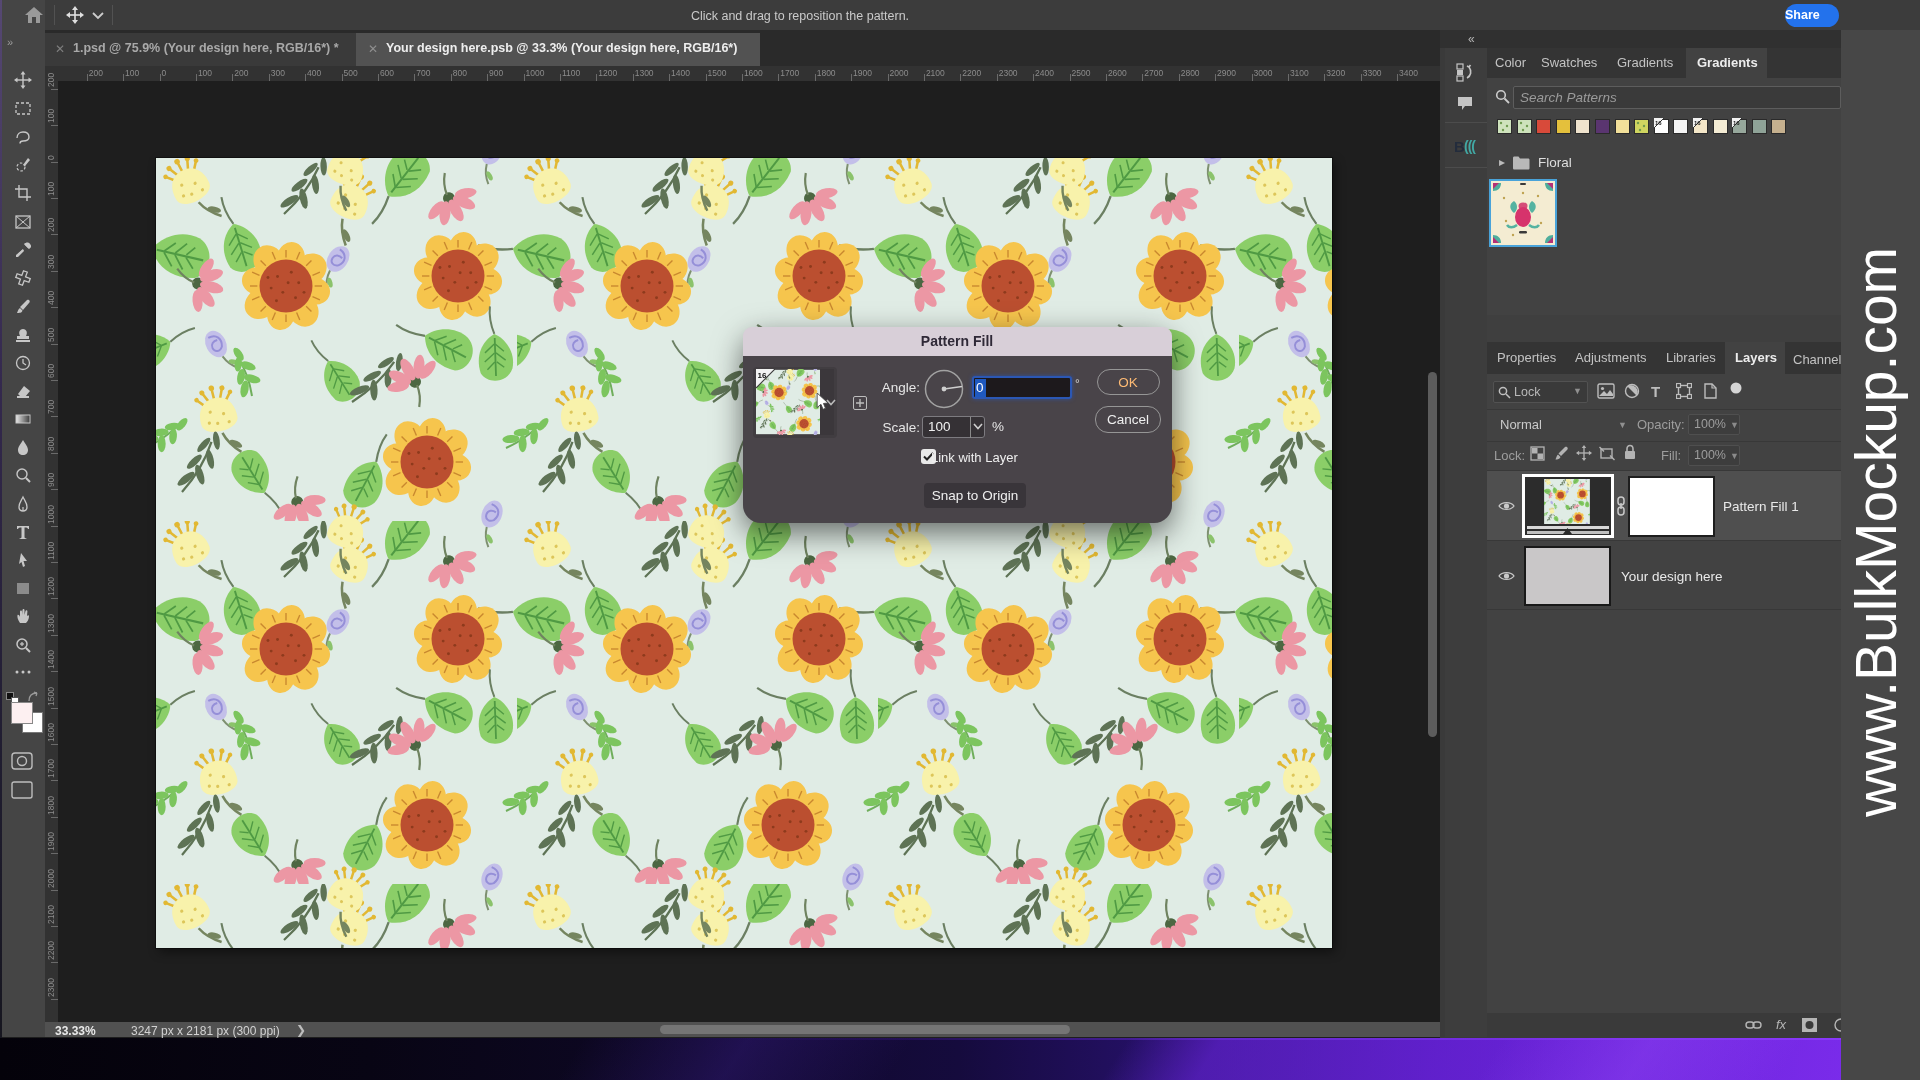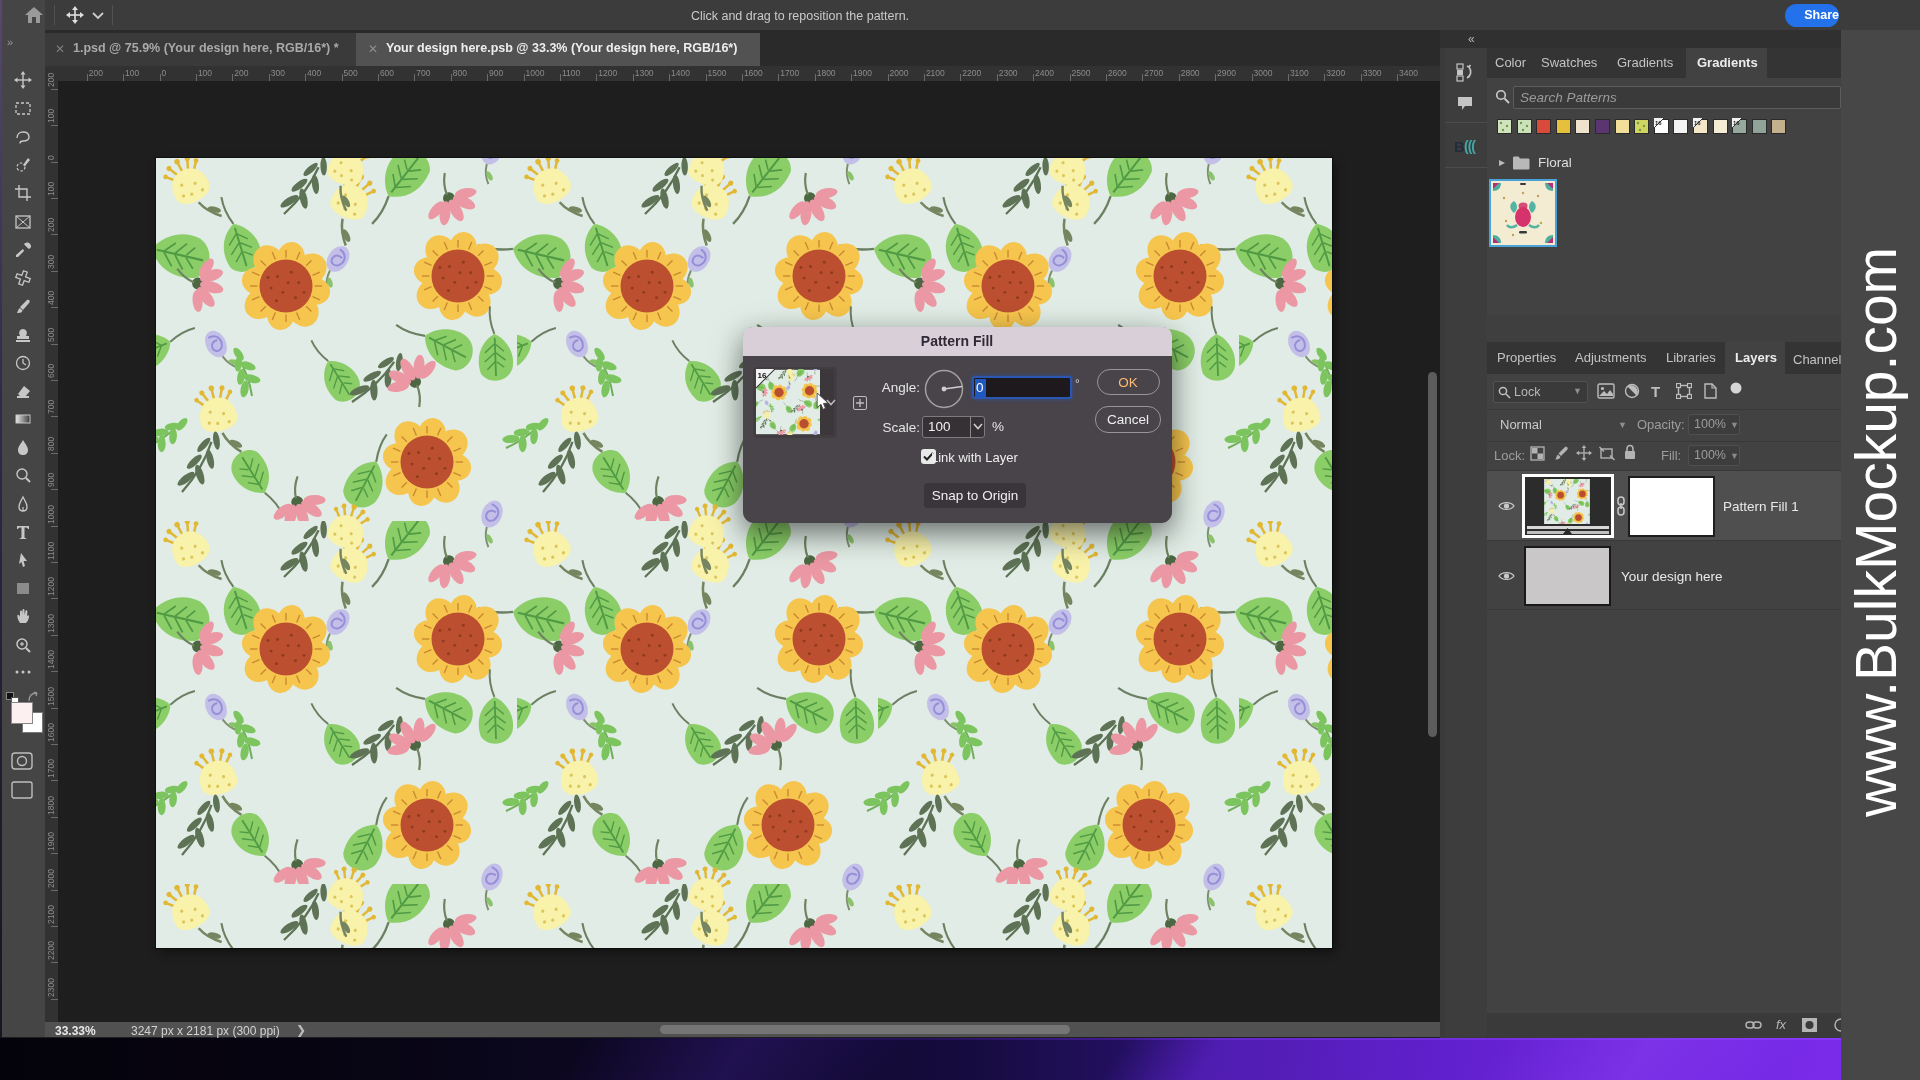--- a/index.html
+++ b/index.html
@@ -191,21 +191,21 @@
         <path d="M9 18 L12 14 L6 14Z"></path>
         <path d="M0 9 L4 6 L4 12Z"></path>
         <path d="M18 9 L14 6 L14 12Z"></path>
       </g>
 </svg>
 <svg class="abs" style="left:92px;top:12px" width="12" height="8" viewBox="0 0 12 8">
  <path d="M1 1 L6 6 L11 1" stroke="#cccccc" stroke-width="1.8" fill="none"></path>
 </svg>
 <div class="abs" style="left:112px;top:5px;width:1px;height:20px;background:#525252"></div>
 <div class="abs txt" style="left:800px;top:9px;transform:translateX(-50%);font-size:12.5px;color:#cacaca">Click and drag to reposition the pattern.</div>
-<div class="abs" style="left:1785px;top:4px;width:54px;height:23px;background:#2372ec;border-radius:12px;color:#fff;font-size:12.5px;font-weight:bold;text-align:right;line-height:23px">Share</div>
+<div class="abs" style="left:1785px;top:4px;width:54px;height:23px;background:#2372ec;border-radius:12px;color:#fff;font-size:12.5px;font-weight:bold;text-align:left;line-height:23px">Share</div>
 
 <div class="abs txt" style="left:7px;top:36px;font-size:11px;color:#9b9b9b;letter-spacing:-1px">»</div><div class="abs" style="left:45px;top:33px;width:311px;height:33px;background:#3a3a3a"></div>
 <div class="abs" style="left:55px;top:42px;color:#7f7f7f;font-size:12px">✕</div>
 <div class="abs txt" style="left:73px;top:41px;font-size:12.5px;font-weight:bold;color:#a9a9a9">1.psd @ 75.9% (Your design here, RGB/16*) *</div>
 <div class="abs" style="left:356px;top:33px;width:404px;height:33px;background:#525252"></div>
 <div class="abs" style="left:368px;top:42px;color:#8f8f8f;font-size:12px">✕</div>
 <div class="abs txt" style="left:386px;top:41px;font-size:12.5px;font-weight:bold;color:#eeeeee">Your design here.psb @ 33.3% (Your design here, RGB/16*)</div>
 <div class="abs" style="left:45px;top:66px;width:1395px;height:15px;background:#323232"></div><div class="abs" style="left:45px;top:81px;width:13px;height:941px;background:#323232"></div><div class="abs" style="left:45px;top:66px;width:13px;height:15px;background:#323232"></div><div class="abs" style="left:86.7px;top:74px;width:1px;height:7px;background:#6a6a6a"></div><div class="abs txt" style="left:88.7px;top:68px;font-size:8.5px;color:#8c8c8c">200</div><div class="abs" style="left:123.1px;top:74px;width:1px;height:7px;background:#6a6a6a"></div><div class="abs txt" style="left:125.1px;top:68px;font-size:8.5px;color:#8c8c8c">100</div><div class="abs" style="left:159.5px;top:74px;width:1px;height:7px;background:#6a6a6a"></div><div class="abs txt" style="left:161.5px;top:68px;font-size:8.5px;color:#8c8c8c">0</div><div class="abs" style="left:195.9px;top:74px;width:1px;height:7px;background:#6a6a6a"></div><div class="abs txt" style="left:197.9px;top:68px;font-size:8.5px;color:#8c8c8c">100</div><div class="abs" style="left:232.3px;top:74px;width:1px;height:7px;background:#6a6a6a"></div><div class="abs txt" style="left:234.3px;top:68px;font-size:8.5px;color:#8c8c8c">200</div><div class="abs" style="left:268.7px;top:74px;width:1px;height:7px;background:#6a6a6a"></div><div class="abs txt" style="left:270.7px;top:68px;font-size:8.5px;color:#8c8c8c">300</div><div class="abs" style="left:305.1px;top:74px;width:1px;height:7px;background:#6a6a6a"></div><div class="abs txt" style="left:307.1px;top:68px;font-size:8.5px;color:#8c8c8c">400</div><div class="abs" style="left:341.5px;top:74px;width:1px;height:7px;background:#6a6a6a"></div><div class="abs txt" style="left:343.5px;top:68px;font-size:8.5px;color:#8c8c8c">500</div><div class="abs" style="left:377.9px;top:74px;width:1px;height:7px;background:#6a6a6a"></div><div class="abs txt" style="left:379.9px;top:68px;font-size:8.5px;color:#8c8c8c">600</div><div class="abs" style="left:414.3px;top:74px;width:1px;height:7px;background:#6a6a6a"></div><div class="abs txt" style="left:416.3px;top:68px;font-size:8.5px;color:#8c8c8c">700</div><div class="abs" style="left:450.7px;top:74px;width:1px;height:7px;background:#6a6a6a"></div><div class="abs txt" style="left:452.7px;top:68px;font-size:8.5px;color:#8c8c8c">800</div><div class="abs" style="left:487.1px;top:74px;width:1px;height:7px;background:#6a6a6a"></div><div class="abs txt" style="left:489.1px;top:68px;font-size:8.5px;color:#8c8c8c">900</div><div class="abs" style="left:523.5px;top:74px;width:1px;height:7px;background:#6a6a6a"></div><div class="abs txt" style="left:525.5px;top:68px;font-size:8.5px;color:#8c8c8c">1000</div><div class="abs" style="left:559.9px;top:74px;width:1px;height:7px;background:#6a6a6a"></div><div class="abs txt" style="left:561.9px;top:68px;font-size:8.5px;color:#8c8c8c">1100</div><div class="abs" style="left:596.3px;top:74px;width:1px;height:7px;background:#6a6a6a"></div><div class="abs txt" style="left:598.3px;top:68px;font-size:8.5px;color:#8c8c8c">1200</div><div class="abs" style="left:632.7px;top:74px;width:1px;height:7px;background:#6a6a6a"></div><div class="abs txt" style="left:634.7px;top:68px;font-size:8.5px;color:#8c8c8c">1300</div><div class="abs" style="left:669.1px;top:74px;width:1px;height:7px;background:#6a6a6a"></div><div class="abs txt" style="left:671.1px;top:68px;font-size:8.5px;color:#8c8c8c">1400</div><div class="abs" style="left:705.5px;top:74px;width:1px;height:7px;background:#6a6a6a"></div><div class="abs txt" style="left:707.5px;top:68px;font-size:8.5px;color:#8c8c8c">1500</div><div class="abs" style="left:741.9px;top:74px;width:1px;height:7px;background:#6a6a6a"></div><div class="abs txt" style="left:743.9px;top:68px;font-size:8.5px;color:#8c8c8c">1600</div><div class="abs" style="left:778.3px;top:74px;width:1px;height:7px;background:#6a6a6a"></div><div class="abs txt" style="left:780.3px;top:68px;font-size:8.5px;color:#8c8c8c">1700</div><div class="abs" style="left:814.7px;top:74px;width:1px;height:7px;background:#6a6a6a"></div><div class="abs txt" style="left:816.7px;top:68px;font-size:8.5px;color:#8c8c8c">1800</div><div class="abs" style="left:851.1px;top:74px;width:1px;height:7px;background:#6a6a6a"></div><div class="abs txt" style="left:853.1px;top:68px;font-size:8.5px;color:#8c8c8c">1900</div><div class="abs" style="left:887.5px;top:74px;width:1px;height:7px;background:#6a6a6a"></div><div class="abs txt" style="left:889.5px;top:68px;font-size:8.5px;color:#8c8c8c">2000</div><div class="abs" style="left:923.9px;top:74px;width:1px;height:7px;background:#6a6a6a"></div><div class="abs txt" style="left:925.9px;top:68px;font-size:8.5px;color:#8c8c8c">2100</div><div class="abs" style="left:960.3px;top:74px;width:1px;height:7px;background:#6a6a6a"></div><div class="abs txt" style="left:962.3px;top:68px;font-size:8.5px;color:#8c8c8c">2200</div><div class="abs" style="left:996.7px;top:74px;width:1px;height:7px;background:#6a6a6a"></div><div class="abs txt" style="left:998.7px;top:68px;font-size:8.5px;color:#8c8c8c">2300</div><div class="abs" style="left:1033.1px;top:74px;width:1px;height:7px;background:#6a6a6a"></div><div class="abs txt" style="left:1035.1px;top:68px;font-size:8.5px;color:#8c8c8c">2400</div><div class="abs" style="left:1069.5px;top:74px;width:1px;height:7px;background:#6a6a6a"></div><div class="abs txt" style="left:1071.5px;top:68px;font-size:8.5px;color:#8c8c8c">2500</div><div class="abs" style="left:1105.9px;top:74px;width:1px;height:7px;background:#6a6a6a"></div><div class="abs txt" style="left:1107.9px;top:68px;font-size:8.5px;color:#8c8c8c">2600</div><div class="abs" style="left:1142.3px;top:74px;width:1px;height:7px;background:#6a6a6a"></div><div class="abs txt" style="left:1144.3px;top:68px;font-size:8.5px;color:#8c8c8c">2700</div><div class="abs" style="left:1178.7px;top:74px;width:1px;height:7px;background:#6a6a6a"></div><div class="abs txt" style="left:1180.7px;top:68px;font-size:8.5px;color:#8c8c8c">2800</div><div class="abs" style="left:1215.1px;top:74px;width:1px;height:7px;background:#6a6a6a"></div><div class="abs txt" style="left:1217.1px;top:68px;font-size:8.5px;color:#8c8c8c">2900</div><div class="abs" style="left:1251.5px;top:74px;width:1px;height:7px;background:#6a6a6a"></div><div class="abs txt" style="left:1253.5px;top:68px;font-size:8.5px;color:#8c8c8c">3000</div><div class="abs" style="left:1287.9px;top:74px;width:1px;height:7px;background:#6a6a6a"></div><div class="abs txt" style="left:1289.9px;top:68px;font-size:8.5px;color:#8c8c8c">3100</div><div class="abs" style="left:1324.3px;top:74px;width:1px;height:7px;background:#6a6a6a"></div><div class="abs txt" style="left:1326.3px;top:68px;font-size:8.5px;color:#8c8c8c">3200</div><div class="abs" style="left:1360.7px;top:74px;width:1px;height:7px;background:#6a6a6a"></div><div class="abs txt" style="left:1362.7px;top:68px;font-size:8.5px;color:#8c8c8c">3300</div><div class="abs" style="left:1397.1px;top:74px;width:1px;height:7px;background:#6a6a6a"></div><div class="abs txt" style="left:1399.1px;top:68px;font-size:8.5px;color:#8c8c8c">3400</div><div class="abs" style="left:51px;top:88.7px;width:7px;height:1px;background:#6a6a6a"></div><div class="abs txt" style="left:46px;top:88.7px;font-size:8.5px;color:#8c8c8c;transform:rotate(-90deg) translateX(2px);transform-origin:left top">200</div><div class="abs" style="left:51px;top:125.1px;width:7px;height:1px;background:#6a6a6a"></div><div class="abs txt" style="left:46px;top:125.1px;font-size:8.5px;color:#8c8c8c;transform:rotate(-90deg) translateX(2px);transform-origin:left top">100</div><div class="abs" style="left:51px;top:161.5px;width:7px;height:1px;background:#6a6a6a"></div><div class="abs txt" style="left:46px;top:161.5px;font-size:8.5px;color:#8c8c8c;transform:rotate(-90deg) translateX(2px);transform-origin:left top">0</div><div class="abs" style="left:51px;top:197.9px;width:7px;height:1px;background:#6a6a6a"></div><div class="abs txt" style="left:46px;top:197.9px;font-size:8.5px;color:#8c8c8c;transform:rotate(-90deg) translateX(2px);transform-origin:left top">100</div><div class="abs" style="left:51px;top:234.3px;width:7px;height:1px;background:#6a6a6a"></div><div class="abs txt" style="left:46px;top:234.3px;font-size:8.5px;color:#8c8c8c;transform:rotate(-90deg) translateX(2px);transform-origin:left top">200</div><div class="abs" style="left:51px;top:270.7px;width:7px;height:1px;background:#6a6a6a"></div><div class="abs txt" style="left:46px;top:270.7px;font-size:8.5px;color:#8c8c8c;transform:rotate(-90deg) translateX(2px);transform-origin:left top">300</div><div class="abs" style="left:51px;top:307.1px;width:7px;height:1px;background:#6a6a6a"></div><div class="abs txt" style="left:46px;top:307.1px;font-size:8.5px;color:#8c8c8c;transform:rotate(-90deg) translateX(2px);transform-origin:left top">400</div><div class="abs" style="left:51px;top:343.5px;width:7px;height:1px;background:#6a6a6a"></div><div class="abs txt" style="left:46px;top:343.5px;font-size:8.5px;color:#8c8c8c;transform:rotate(-90deg) translateX(2px);transform-origin:left top">500</div><div class="abs" style="left:51px;top:379.9px;width:7px;height:1px;background:#6a6a6a"></div><div class="abs txt" style="left:46px;top:379.9px;font-size:8.5px;color:#8c8c8c;transform:rotate(-90deg) translateX(2px);transform-origin:left top">600</div><div class="abs" style="left:51px;top:416.3px;width:7px;height:1px;background:#6a6a6a"></div><div class="abs txt" style="left:46px;top:416.3px;font-size:8.5px;color:#8c8c8c;transform:rotate(-90deg) translateX(2px);transform-origin:left top">700</div><div class="abs" style="left:51px;top:452.7px;width:7px;height:1px;background:#6a6a6a"></div><div class="abs txt" style="left:46px;top:452.7px;font-size:8.5px;color:#8c8c8c;transform:rotate(-90deg) translateX(2px);transform-origin:left top">800</div><div class="abs" style="left:51px;top:489.1px;width:7px;height:1px;background:#6a6a6a"></div><div class="abs txt" style="left:46px;top:489.1px;font-size:8.5px;color:#8c8c8c;transform:rotate(-90deg) translateX(2px);transform-origin:left top">900</div><div class="abs" style="left:51px;top:525.5px;width:7px;height:1px;background:#6a6a6a"></div><div class="abs txt" style="left:46px;top:525.5px;font-size:8.5px;color:#8c8c8c;transform:rotate(-90deg) translateX(2px);transform-origin:left top">1000</div><div class="abs" style="left:51px;top:561.9px;width:7px;height:1px;background:#6a6a6a"></div><div class="abs txt" style="left:46px;top:561.9px;font-size:8.5px;color:#8c8c8c;transform:rotate(-90deg) translateX(2px);transform-origin:left top">1100</div><div class="abs" style="left:51px;top:598.3px;width:7px;height:1px;background:#6a6a6a"></div><div class="abs txt" style="left:46px;top:598.3px;font-size:8.5px;color:#8c8c8c;transform:rotate(-90deg) translateX(2px);transform-origin:left top">1200</div><div class="abs" style="left:51px;top:634.7px;width:7px;height:1px;background:#6a6a6a"></div><div class="abs txt" style="left:46px;top:634.7px;font-size:8.5px;color:#8c8c8c;transform:rotate(-90deg) translateX(2px);transform-origin:left top">1300</div><div class="abs" style="left:51px;top:671.1px;width:7px;height:1px;background:#6a6a6a"></div><div class="abs txt" style="left:46px;top:671.1px;font-size:8.5px;color:#8c8c8c;transform:rotate(-90deg) translateX(2px);transform-origin:left top">1400</div><div class="abs" style="left:51px;top:707.5px;width:7px;height:1px;background:#6a6a6a"></div><div class="abs txt" style="left:46px;top:707.5px;font-size:8.5px;color:#8c8c8c;transform:rotate(-90deg) translateX(2px);transform-origin:left top">1500</div><div class="abs" style="left:51px;top:743.9px;width:7px;height:1px;background:#6a6a6a"></div><div class="abs txt" style="left:46px;top:743.9px;font-size:8.5px;color:#8c8c8c;transform:rotate(-90deg) translateX(2px);transform-origin:left top">1600</div><div class="abs" style="left:51px;top:780.3px;width:7px;height:1px;background:#6a6a6a"></div><div class="abs txt" style="left:46px;top:780.3px;font-size:8.5px;color:#8c8c8c;transform:rotate(-90deg) translateX(2px);transform-origin:left top">1700</div><div class="abs" style="left:51px;top:816.7px;width:7px;height:1px;background:#6a6a6a"></div><div class="abs txt" style="left:46px;top:816.7px;font-size:8.5px;color:#8c8c8c;transform:rotate(-90deg) translateX(2px);transform-origin:left top">1800</div><div class="abs" style="left:51px;top:853.1px;width:7px;height:1px;background:#6a6a6a"></div><div class="abs txt" style="left:46px;top:853.1px;font-size:8.5px;color:#8c8c8c;transform:rotate(-90deg) translateX(2px);transform-origin:left top">1900</div><div class="abs" style="left:51px;top:889.5px;width:7px;height:1px;background:#6a6a6a"></div><div class="abs txt" style="left:46px;top:889.5px;font-size:8.5px;color:#8c8c8c;transform:rotate(-90deg) translateX(2px);transform-origin:left top">2000</div><div class="abs" style="left:51px;top:925.9px;width:7px;height:1px;background:#6a6a6a"></div><div class="abs txt" style="left:46px;top:925.9px;font-size:8.5px;color:#8c8c8c;transform:rotate(-90deg) translateX(2px);transform-origin:left top">2100</div><div class="abs" style="left:51px;top:962.3px;width:7px;height:1px;background:#6a6a6a"></div><div class="abs txt" style="left:46px;top:962.3px;font-size:8.5px;color:#8c8c8c;transform:rotate(-90deg) translateX(2px);transform-origin:left top">2200</div><div class="abs" style="left:51px;top:998.7px;width:7px;height:1px;background:#6a6a6a"></div><div class="abs txt" style="left:46px;top:998.7px;font-size:8.5px;color:#8c8c8c;transform:rotate(-90deg) translateX(2px);transform-origin:left top">2300</div>
 <div class="abs" style="left:156px;top:158px;width:1176px;height:790px;box-shadow:0 0 0 1px rgba(0,0,0,.4), 3px 4px 10px rgba(0,0,0,.45)">
 <svg width="1176" height="790">
@@ -513,21 +513,21 @@
         <rect x="1" y="1" width="15" height="14" fill="#b5b5b5"></rect>
         <circle cx="8.5" cy="8" r="4" fill="#3a3a3a"></circle>
       </svg>
 <svg class="abs" style="left:1833px;top:1017px" width="16" height="16" viewBox="0 0 16 16">
         <circle cx="8" cy="8" r="6" fill="none" stroke="#b5b5b5" stroke-width="1.4"></circle>
         <path d="M8 2 A6 6 0 0 1 8 14Z" fill="#b5b5b5"></path>
       </svg>
 <div class="abs" style="left:1841px;top:1010px;width:79px;height:30px;background:#474747"></div>
 <div class="abs txt" id="wm" style="left:1876px;top:532px;transform:translate(-50%,-50%) rotate(-90deg);font-size:57px;color:#ffffff;letter-spacing:0px">www.BulkMockup.com</div>
 
-<div class="abs" style="left:743px;top:327px;width:429px;height:196px;border-radius:11px;background:#494449;box-shadow:0 10px 30px rgba(0,0,0,.55)">
+<div class="abs" style="left:743px;top:327px;width:429px;height:196px;border-radius:18px;background:#494449;box-shadow:0 10px 30px rgba(0,0,0,.55)">
   <div class="abs" style="left:0;top:0;width:429px;height:29px;border-radius:9px 9px 0 0;background:#d8cfd8"></div>
   <div class="abs txt" style="left:214px;top:6px;transform:translateX(-50%);font-size:14px;font-weight:bold;color:#2f2937">Pattern Fill</div>
 
   <div class="abs" style="left:10px;top:40px;width:84px;height:71px;background:#413d41;border-radius:4px"></div>
   <svg class="abs" style="left:13px;top:42px" width="64" height="66" viewBox="0 0 361 363">
           <use href="#tile"></use>
         </svg>
   <svg class="abs" style="left:13px;top:42px" width="19" height="19" viewBox="0 0 19 19">
           <path d="M0 0 L19 0 L0 19 Z" fill="#f2f2f2"></path>
           <path d="M19 0 L0 19" stroke="#3a3a3a" stroke-width="1.2"></path>

